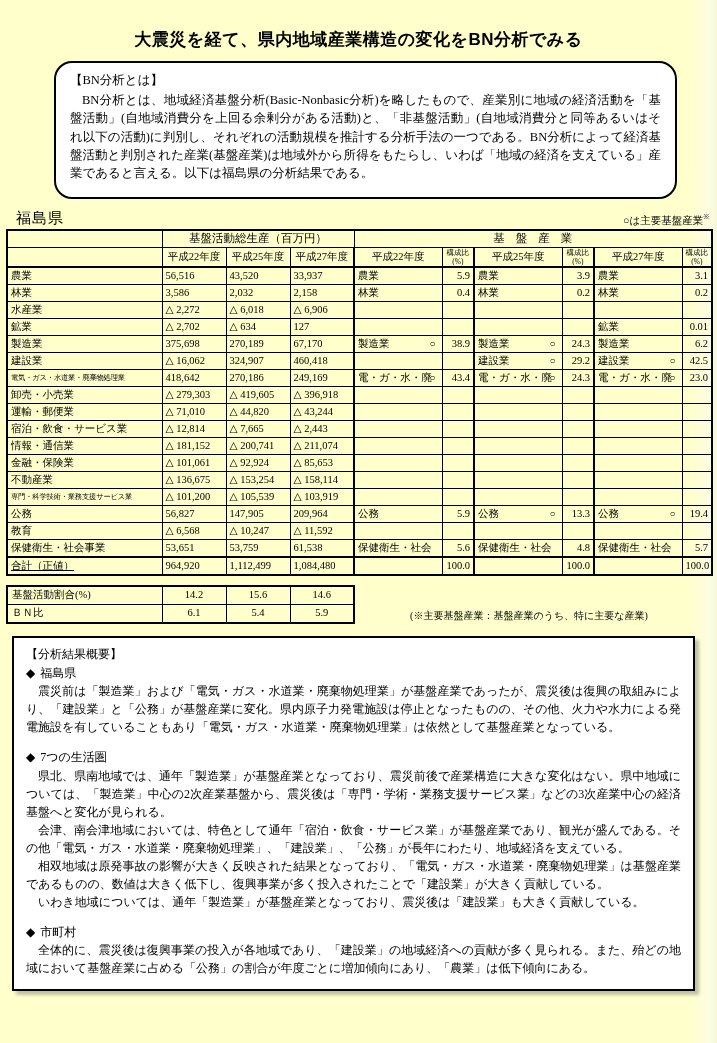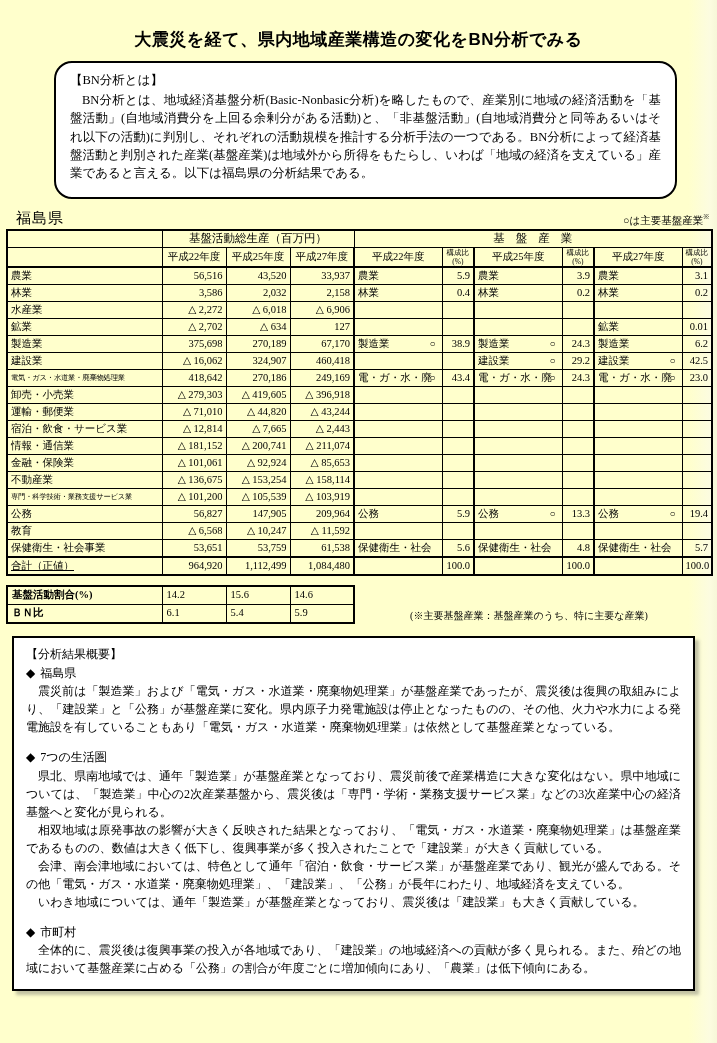--- a/index.html
+++ b/index.html
@@ -101,21 +101,21 @@
   .hd-sub {
     text-align: center;
     font-size: 10.5px;
     height: 24px;
   }
   .hd-sub.tiny {
     font-size: 7.5px;
     line-height: 9px;
   }
   .c-ind   { text-align: left; }
-  .c-num   { text-align: right; }
+  .c-num   { }
   .c-name  { text-align: left; padding-left: 4px; }
   .c-pct   { text-align: right; }
   .thick-l { border-left: 2.2px solid #000 !important; }
   .thick-r { border-right: 2.2px solid #000 !important; }
   .thick-t { border-top: 2.2px solid #000 !important; }
   .thick-b { border-bottom: 2.2px solid #000 !important; }
   .tiny-ind {
     font-size: 7.3px;
     letter-spacing: -0.2px;
   }
@@ -148,22 +148,22 @@
     border: 2.2px solid #000;
   }
   table.ratio td {
     border: 1px solid #000;
     height: 17px;
     line-height: 16px;
     padding: 0 4px;
     white-space: nowrap;
     overflow: hidden;
   }
-  .ratio-lbl { text-align: left; font-weight: bold; }
-  .ratio-val { text-align: left; }
+  .ratio-lbl { text-align: left; }
+  .ratio-val { text-align: center; }
   .ratio-note {
     flex: 1;
     text-align: center;
     font-size: 10px;
     padding-right: 8px;
     padding-bottom: 1px;
   }
 
   
   .summary-box {
@@ -501,22 +501,22 @@
   </div>
 
   <div class="summary-box">
     <div class="sum-head">【分析結果概要】</div>
     <div id="summary-sections">
         <div class="sum-bullet"><span class="dia">◆</span><span>福島県</span></div>
         <div class="sum-para">震災前は「製造業」および「電気・ガス・水道業・廃棄物処理業」が基盤産業であったが、震災後は復興の取組みにより、「建設業」と「公務」が基盤産業に変化。県内原子力発電施設は停止となったものの、その他、火力や水力による発電施設を有していることもあり「電気・ガス・水道業・廃棄物処理業」は依然として基盤産業となっている。</div>
         <div class="sum-gap"></div>
         <div class="sum-bullet"><span class="dia">◆</span><span>7つの生活圏</span></div>
         <div class="sum-para">県北、県南地域では、通年「製造業」が基盤産業となっており、震災前後で産業構造に大きな変化はない。県中地域については、「製造業」中心の2次産業基盤から、震災後は「専門・学術・業務支援サービス業」などの3次産業中心の経済基盤へと変化が見られる。</div>
+        <div class="sum-para">会津、南会津地域においては、特色として通年「宿泊・飲食・サービス業」が基盤産業であり、観光が盛んである。その他「電気・ガス・水道業・廃棄物処理業」、「建設業」、「公務」が長年にわたり、地域経済を支えている。</div>
         <div class="sum-para">相双地域は原発事故の影響が大きく反映された結果となっており、「電気・ガス・水道業・廃棄物処理業」は基盤産業であるものの、数値は大きく低下し、復興事業が多く投入されたことで「建設業」が大きく貢献している。</div>
-        <div class="sum-para">会津、南会津地域においては、特色として通年「宿泊・飲食・サービス業」が基盤産業であり、観光が盛んである。その他「電気・ガス・水道業・廃棄物処理業」、「建設業」、「公務」が長年にわたり、地域経済を支えている。</div>
         <div class="sum-para">いわき地域については、通年「製造業」が基盤産業となっており、震災後は「建設業」も大きく貢献している。</div>
         <div class="sum-gap"></div>
         <div class="sum-bullet"><span class="dia">◆</span><span>市町村</span></div>
         <div class="sum-para">全体的に、震災後は復興事業の投入が各地域であり、「建設業」の地域経済への貢献が多く見られる。また、殆どの地域において基盤産業に占める「公務」の割合が年度ごとに増加傾向にあり、「農業」は低下傾向にある。</div>
       </div>
   </div>
 
 </div>
 
 </body></html>

